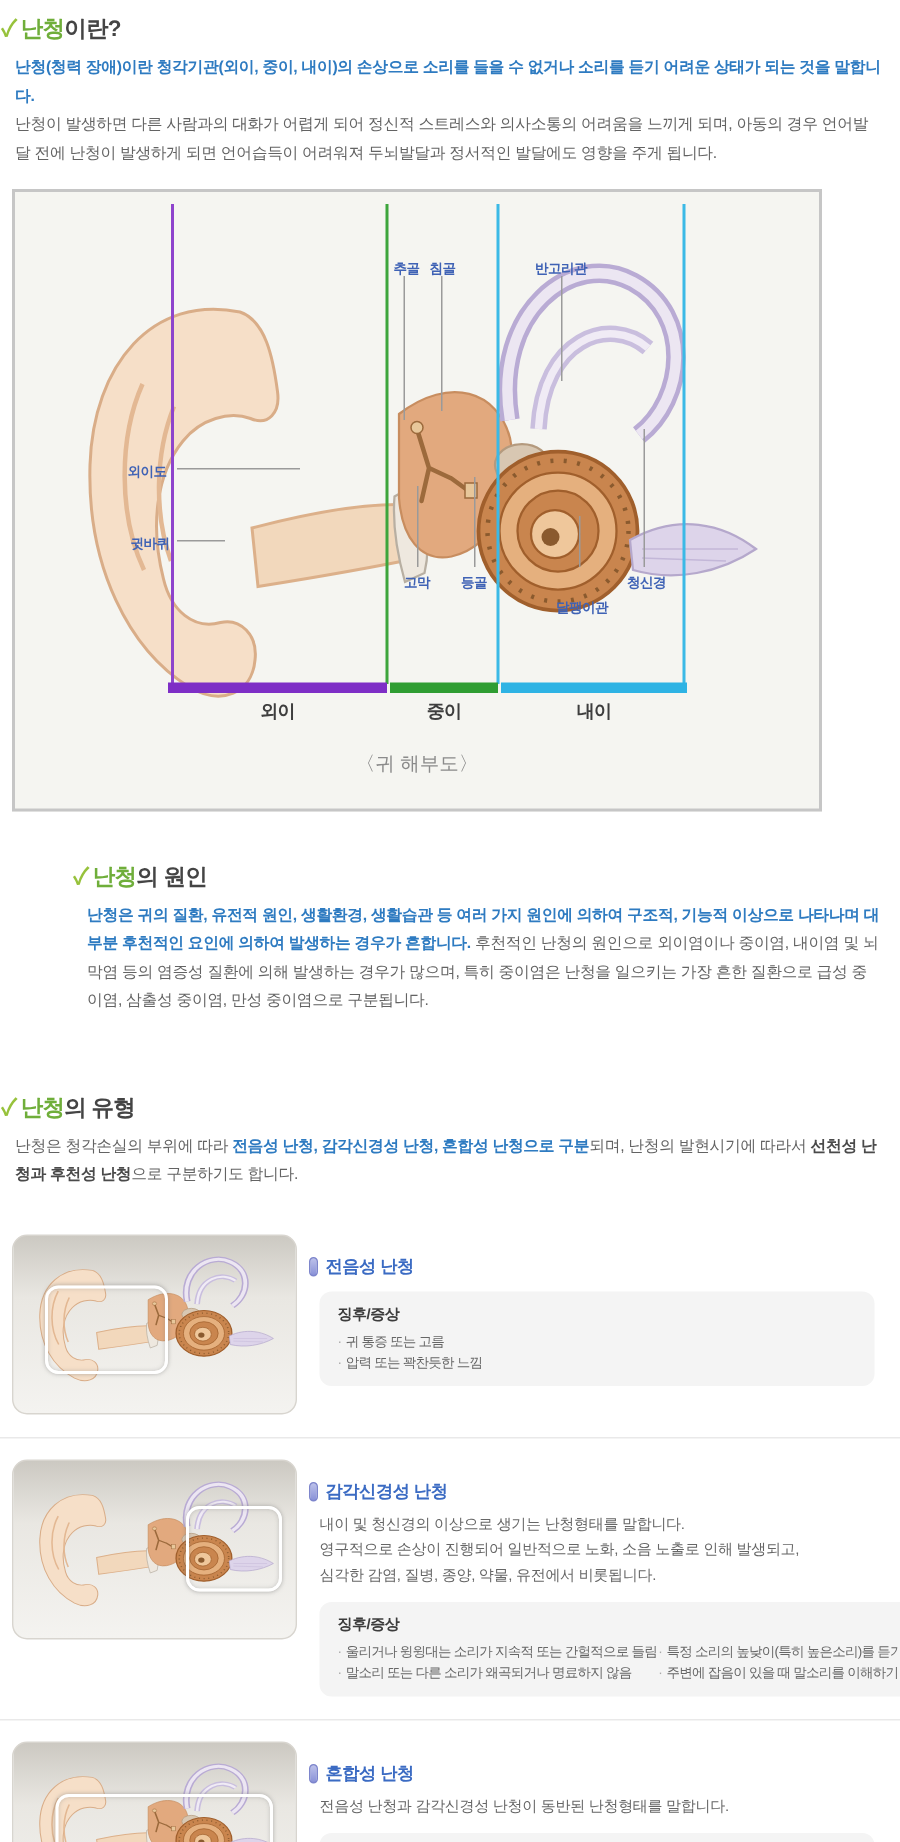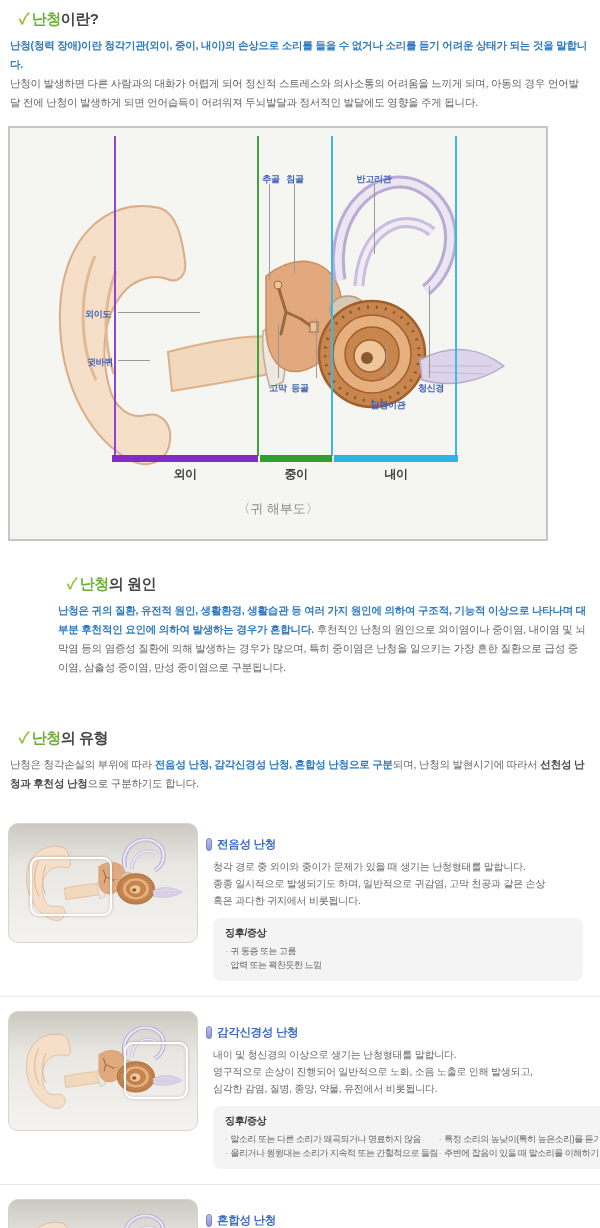--- a/index.html
+++ b/index.html
@@ -1,20 +1,20 @@
 <!DOCTYPE html>
 <html lang="ko"><head>
 <meta charset="utf-8">
 <style>
   * { margin:0; padding:0; box-sizing:border-box; }
   body { background:#fff; font-family:"Liberation Sans", sans-serif; }
   .page { position:relative; width:600px; height:1228px; margin:0 auto; background:#fff; overflow:hidden; }
 
   
-  .sec-title { padding:7px 0 0 19px; font-size:15px; font-weight:bold; color:#444; letter-spacing:-0.5px; }
+  .sec-title { padding:7px 0 0 1px; font-size:15px; font-weight:bold; color:#444; letter-spacing:-0.5px; }
   .sec-title .check { color:#97c23c; font-weight:bold; margin-right:3px; }
   .sec-title .green { color:#6fae3a; }
 
   
   .para { margin:7px 12px 0 10px; font-size:10.5px; line-height:19px; color:#636363; letter-spacing:-0.2px; }
   .blue-bold { color:#2e7bc1; font-weight:bold; }
   .dark-bold { color:#4a4a4a; font-weight:bold; }
 
   
   .diagram { position:relative; margin:14px 0 0 8px; width:540px; height:415px;
@@ -135,21 +135,21 @@
     <div class="leader v" style="left:376px; top:216px; height:34px;"></div>
     <div class="leader v" style="left:419px; top:158px; height:92px;"></div>
 
     
     <span class="dg-label" style="left:88px;  top:180px;">외이도</span>
     <span class="dg-label" style="left:90px;  top:228px;">귓바퀴</span>
     <span class="dg-label" style="left:261px; top:45px;">추골</span>
     <span class="dg-label" style="left:285px; top:45px;">침골</span>
     <span class="dg-label" style="left:364px; top:45px;">반고리관</span>
     <span class="dg-label" style="left:268px; top:254px;">고막</span>
-    <span class="dg-label" style="left:290px; top:254px;font-family:Liberation Mono, monospace;">등골</span>
+    <span class="dg-label" style="left:306px; top:254px;font-family:Liberation Mono, monospace;">등골</span>
     <span class="dg-label" style="left:378px; top:271px;">달팽이관</span>
     <span class="dg-label" style="left:421px; top:254px;">청신경</span>
 
     
     <div class="bar bar-outer"></div>
     <div class="bar bar-middle"></div>
     <div class="bar bar-inner"></div>
     <span class="region-label rl-outer">외이</span>
     <span class="region-label rl-middle">중이</span>
     <span class="region-label rl-inner">내이</span>
@@ -211,23 +211,20 @@
     <path d="M418,238 L482,238 M418,244 L474,246" fill="none" stroke="#c3b7d8" stroke-width="1"></path>
   </svg>
 </span>
           <div class="hl-box hl-1"></div>
         </div>
         <div class="card-body">
           <div class="card-title">
             <span class="pill-icon"></span>
             <b>전음성 난청</b>
           </div>
-          <div class="card-desc">청각 경로 중 외이와 중이가 문제가 있을 때 생기는 난청형태를 말합니다.
-종종 일시적으로 발생되기도 하며, 일반적으로 귀감염, 고막 천공과 같은 손상
-혹은 과다한 귀지에서 비롯됩니다.</div>
           <div class="sym-box">
             <div class="sym-head">징후/증상</div>
             <div class="sym-cols">
               <div class="sym-col2">
                   <div class="sym-item"><span class="bullet">·</span><span>귀 통증 또는 고름</span></div>
                   <div class="sym-item"><span class="bullet">·</span><span>압력 또는 꽉찬듯한 느낌</span></div>
                 </div>
             </div>
           </div>
         </div>
@@ -281,22 +278,22 @@
             <span class="pill-icon"></span>
             <b>감각신경성 난청</b>
           </div>
           <div class="card-desc">내이 및 청신경의 이상으로 생기는 난청형태를 말합니다.
 영구적으로 손상이 진행되어 일반적으로 노화, 소음 노출로 인해 발생되고,
 심각한 감염, 질병, 종양, 약물, 유전에서 비롯됩니다.</div>
           <div class="sym-box">
             <div class="sym-head">징후/증상</div>
             <div class="sym-cols">
               <div class="sym-col1">
+                  <div class="sym-item"><span class="bullet">·</span><span>울리거나 윙윙대는 소리가 지속적 또는 간헐적으로 들림</span></div>
                   <div class="sym-item"><span class="bullet">·</span><span>말소리 또는 다른 소리가 왜곡되거나 명료하지 않음</span></div>
-                  <div class="sym-item"><span class="bullet">·</span><span>울리거나 윙윙대는 소리가 지속적 또는 간헐적으로 들림</span></div>
                 </div>
               <div class="sym-col2">
                   <div class="sym-item"><span class="bullet">·</span><span>특정 소리의 높낮이(특히 높은소리)를 듣기 어려움</span></div>
                   <div class="sym-item"><span class="bullet">·</span><span>주변에 잡음이 있을 때 말소리를 이해하기 어려움</span></div>
                 </div>
             </div>
           </div>
         </div>
       </div>
 

